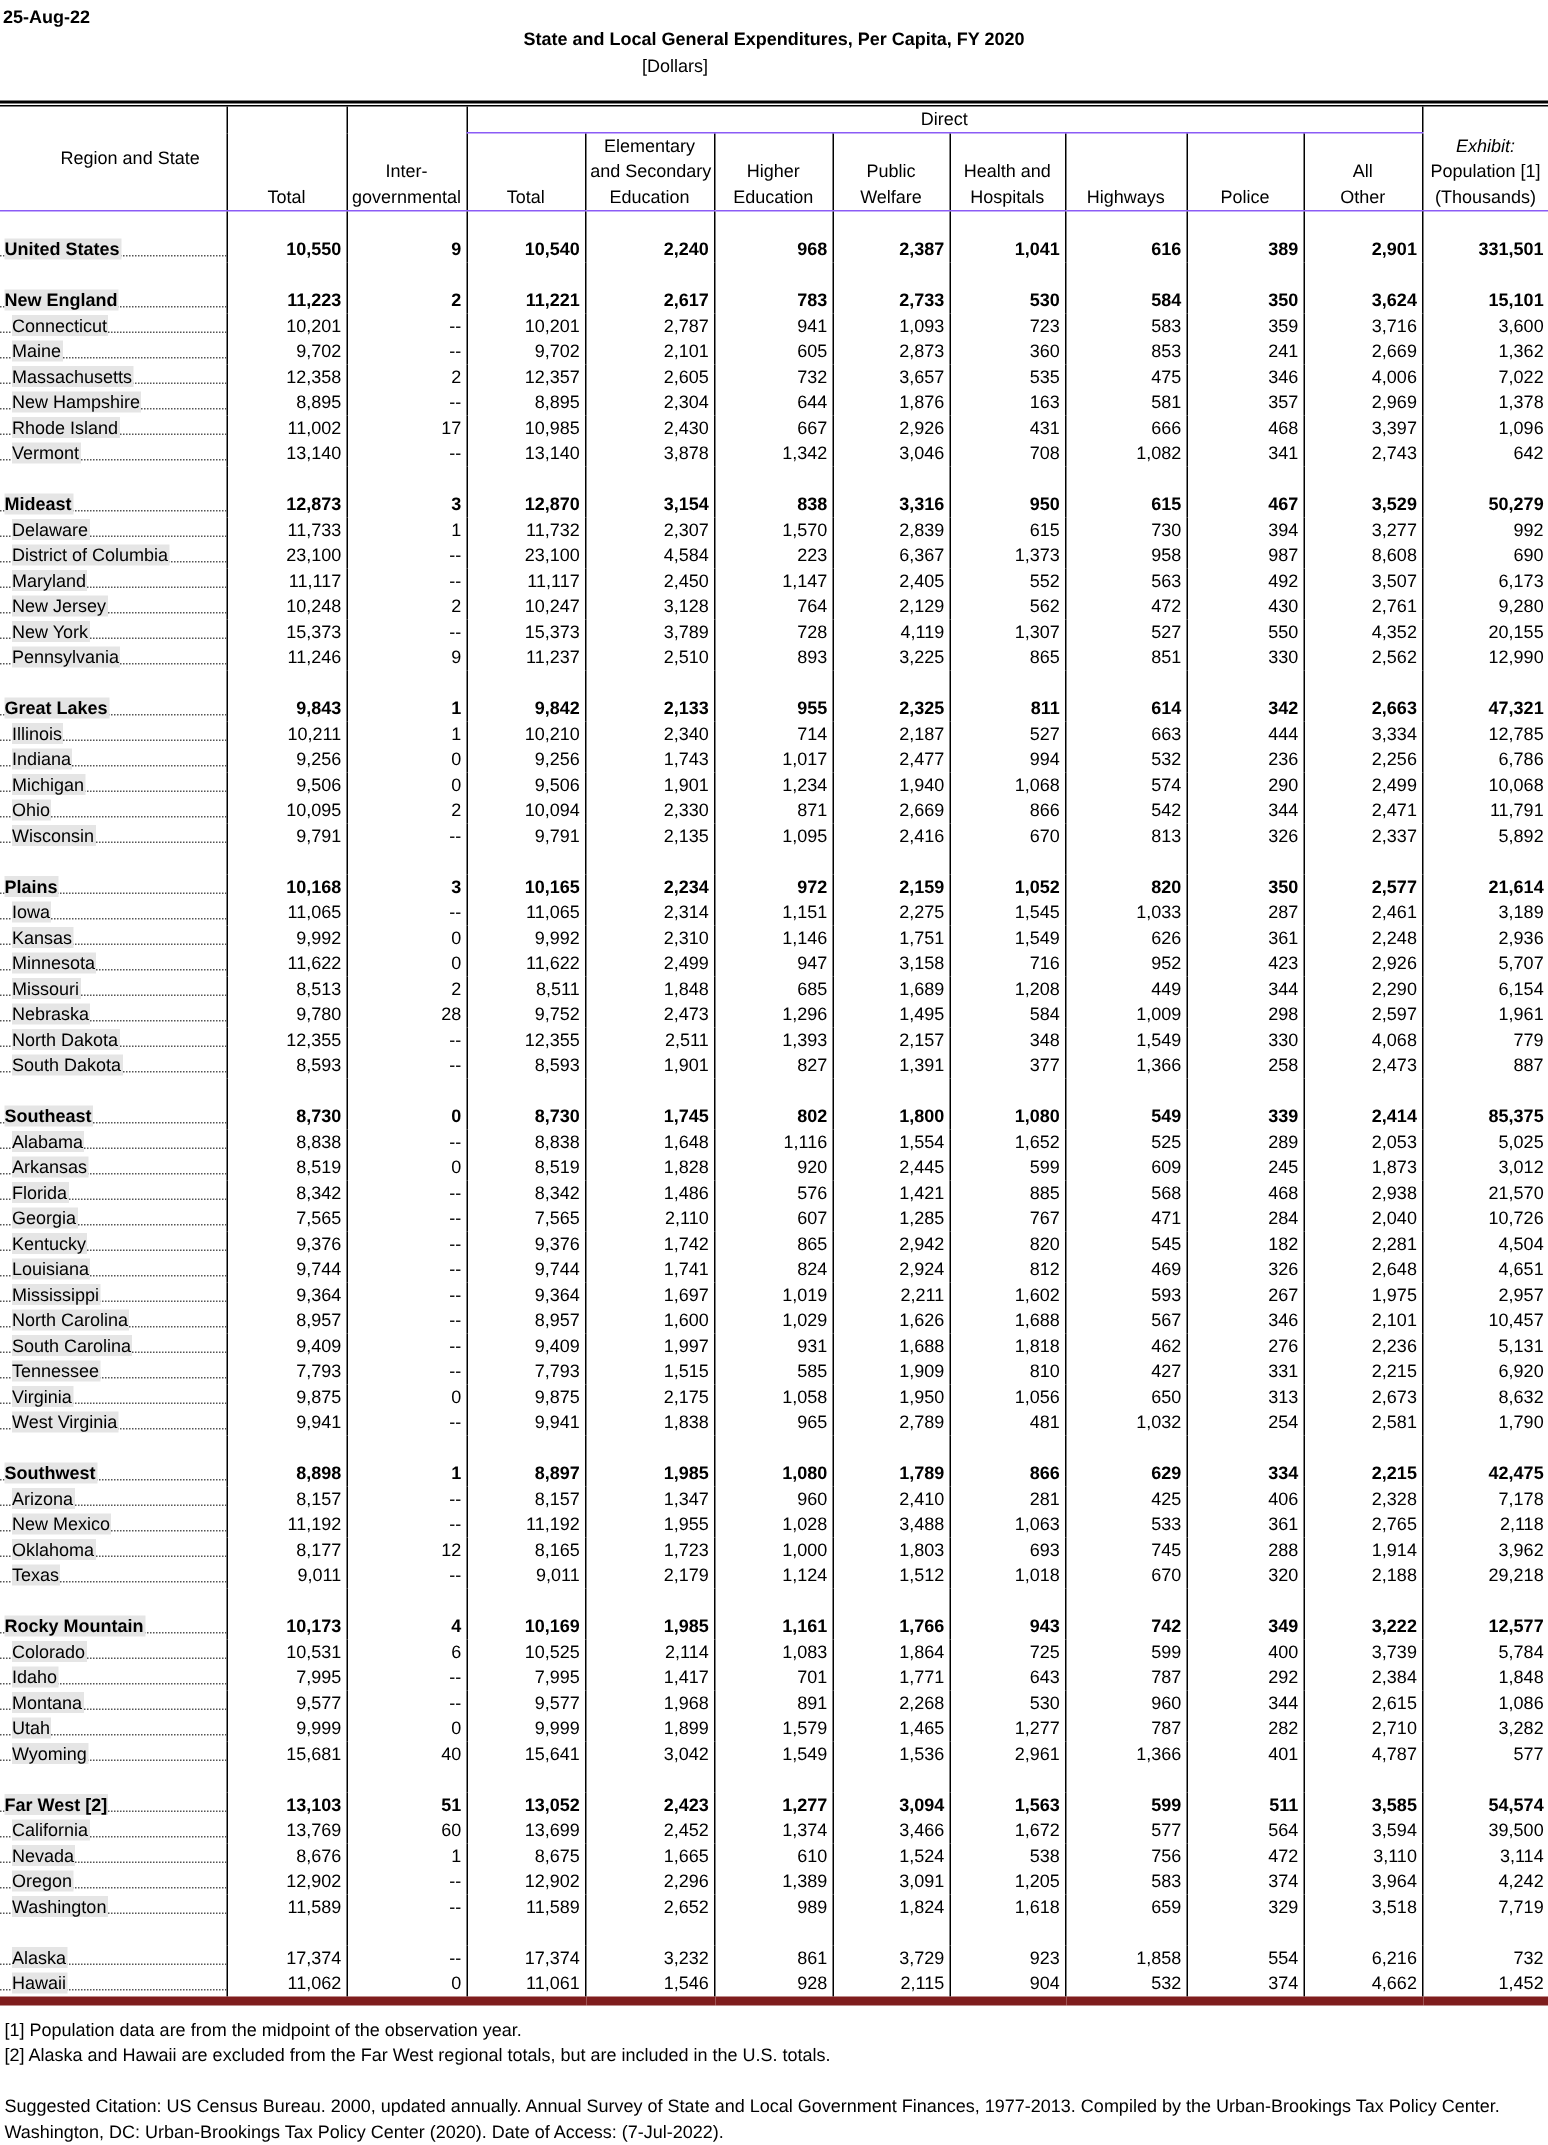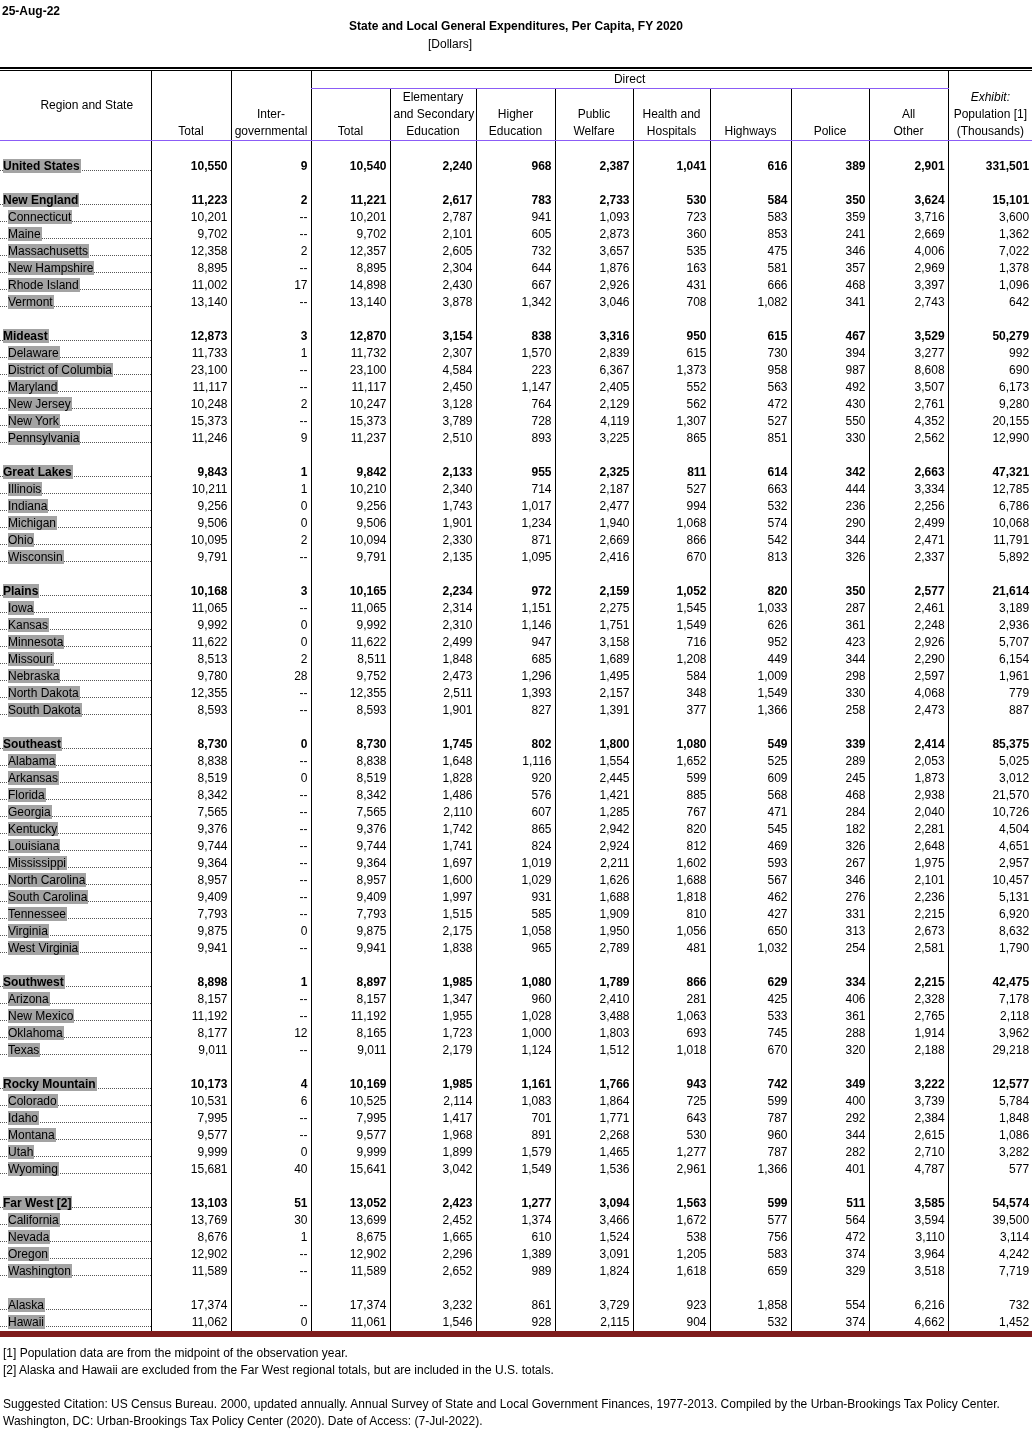--- a/index.html
+++ b/index.html
@@ -8,21 +8,21 @@
   .title { position:absolute; left:0; width:1032px; top:19px; text-align:center; font-size:12px; font-weight:bold; }
   .subtitle { position:absolute; left:0; width:900px; top:37px; text-align:center; font-size:12px; }
   .dbl-top { position:absolute; left:0; width:1032px; top:67px; height:1px; border-top:2px solid #000; border-bottom:1px solid #000; }
   table.grid { position:absolute; left:0; top:71px; width:1032px; border-collapse:collapse; table-layout:fixed; font-size:12px; }
   table.grid td, table.grid th { padding:0 3px; white-space:nowrap; overflow:hidden; }
   th { font-weight:normal; text-align:center; vertical-align:bottom; line-height:17px; }
   .vb { border-left:1px solid #000; }
   .hb { border-bottom:1px solid #8b5cf6; }
   td.num { text-align:right; padding-right:6px; }
   td.lbl { text-align:left; position:relative; }
-  td.lbl .name { background:#a3a3a3; position:relative; z-index:1; padding-right:1px; }
+  td.lbl .name { background:#e5e5e5; position:relative; z-index:1; padding-right:1px; }
   td.lbl.state { padding-left:8px; }
   td.lbl .dots { position:absolute; left:0; right:0; bottom:4px; border-bottom:1px dotted #555; z-index:0; }
   tr.row td { height:17px; line-height:17px; }
   tr.bold td { font-weight:bold; }
   tr.spacer td { height:17px; }
   tr.last td { border-bottom:6px solid #7f1d1d; }
   .notes { position:absolute; left:3px; top:1345px; font-size:12px; line-height:17px; }
   .cite { position:absolute; left:3px; top:1396px; font-size:12px; line-height:17px; }
   .ital { font-style:italic; }
 </style>
@@ -178,21 +178,21 @@
         <td class="num vb">163</td>
         <td class="num vb">581</td>
         <td class="num vb">357</td>
         <td class="num vb">2,969</td>
         <td class="num vb">1,378</td>
       </tr>
       <tr class="row">
         <td class="lbl state"><span class="dots"></span><span class="name">Rhode Island</span></td>
         <td class="num vb">11,002</td>
         <td class="num vb">17</td>
-        <td class="num vb">14,898</td>
+        <td class="num vb">10,985</td>
         <td class="num vb">2,430</td>
         <td class="num vb">667</td>
         <td class="num vb">2,926</td>
         <td class="num vb">431</td>
         <td class="num vb">666</td>
         <td class="num vb">468</td>
         <td class="num vb">3,397</td>
         <td class="num vb">1,096</td>
       </tr>
       <tr class="row">
@@ -947,21 +947,21 @@
         <td class="num vb">3,094</td>
         <td class="num vb">1,563</td>
         <td class="num vb">599</td>
         <td class="num vb">511</td>
         <td class="num vb">3,585</td>
         <td class="num vb">54,574</td>
       </tr>
       <tr class="row">
         <td class="lbl state"><span class="dots"></span><span class="name">California</span></td>
         <td class="num vb">13,769</td>
-        <td class="num vb">30</td>
+        <td class="num vb">60</td>
         <td class="num vb">13,699</td>
         <td class="num vb">2,452</td>
         <td class="num vb">1,374</td>
         <td class="num vb">3,466</td>
         <td class="num vb">1,672</td>
         <td class="num vb">577</td>
         <td class="num vb">564</td>
         <td class="num vb">3,594</td>
         <td class="num vb">39,500</td>
       </tr>

